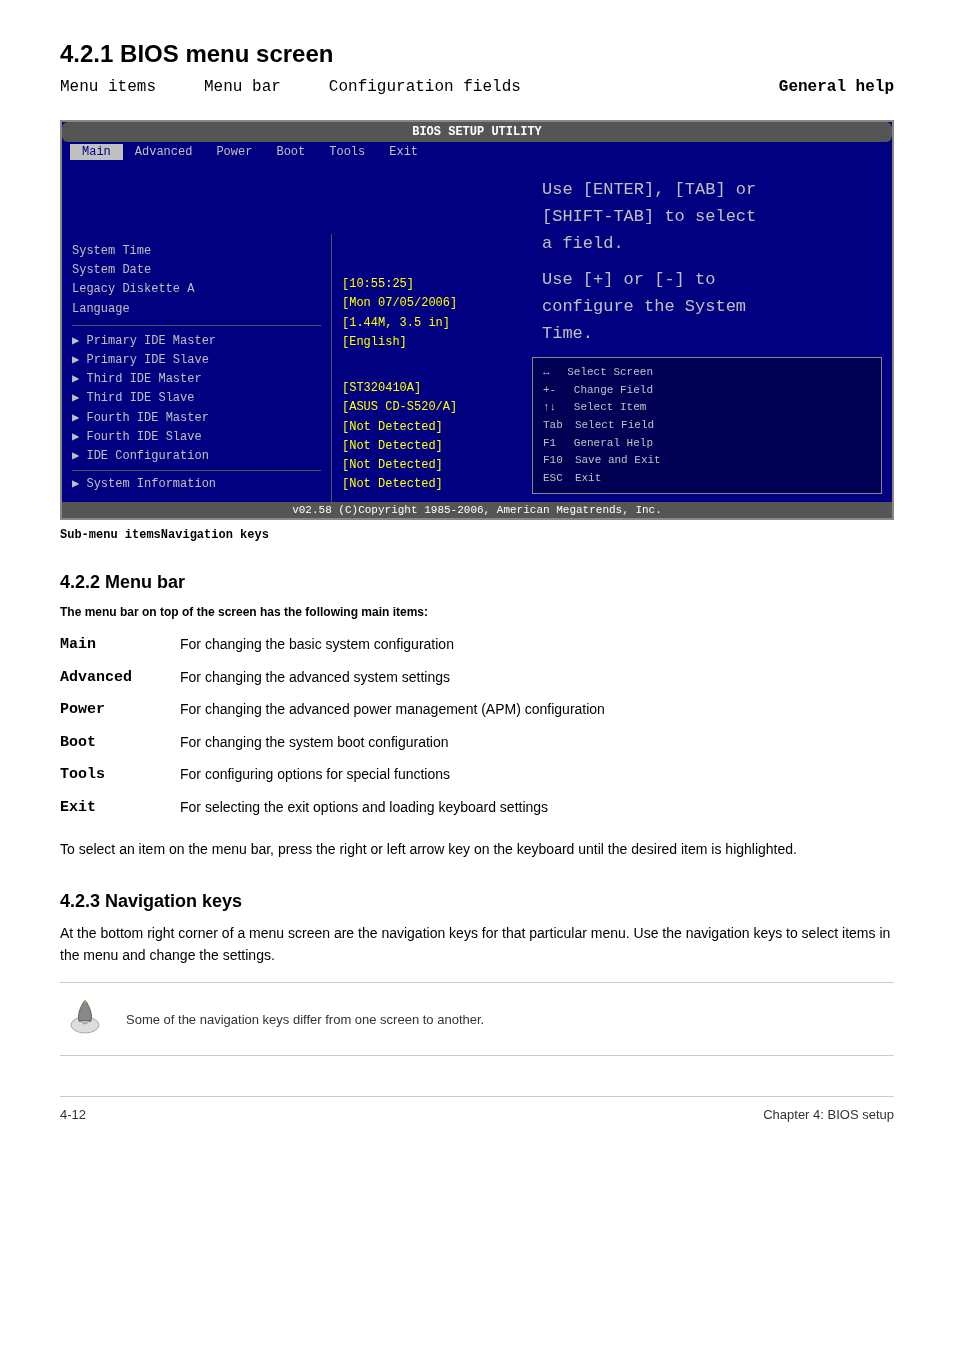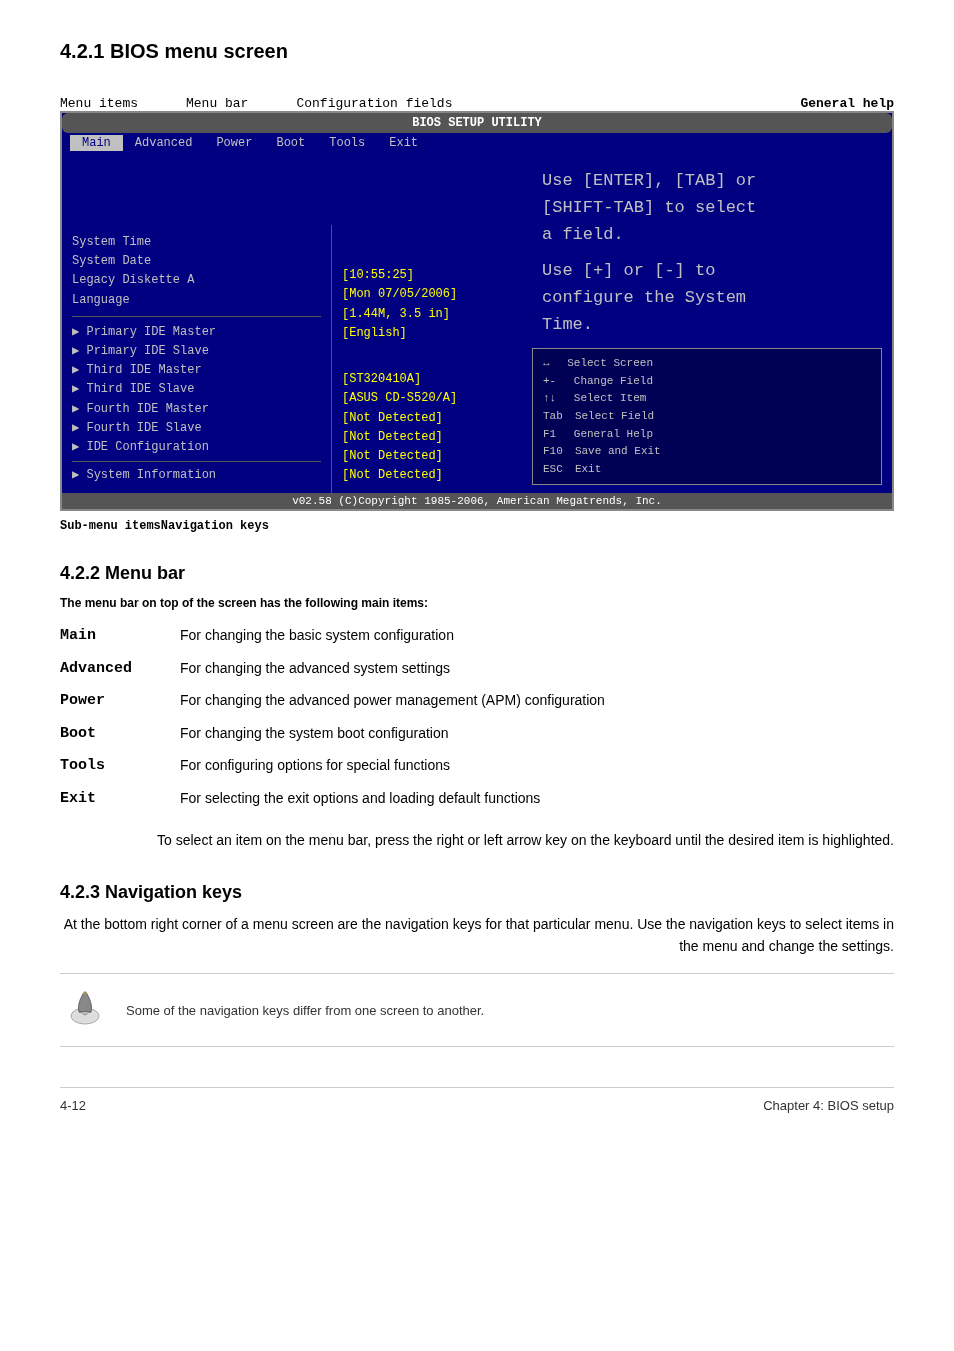--- a/index.html
+++ b/index.html
@@ -7,23 +7,23 @@
       background: #fff;
       font-family: Arial, Helvetica, sans-serif;
       font-size: 14px;
       color: #000;
       width: 954px;
       min-height: 1351px;
       padding: 40px 60px 60px 60px;
     }
 
     h2 {
-      font-size: 20px;
-      font-weight: bold;
-      margin-bottom: 33px;
+      font-size: 24px;
+      font-weight: bold;
+      margin-bottom: 10px;
     }
 
     h3 {
       font-size: 18px;
       font-weight: bold;
       margin-bottom: 10px;
     }
 
     
     .section-421 { margin-bottom: 30px; }
@@ -169,21 +169,20 @@
       font-family: 'Courier New', monospace;
       font-size: 15px;
       white-space: nowrap;
       width: 120px;
     }
 
     .para {
       font-size: 14px;
       line-height: 1.6;
       margin-bottom: 16px;
-      text-align: right;
     }
 
     
     .section-423 { margin-bottom: 30px; }
 
     .note-box {
       display: flex;
       align-items: center;
       border-top: 1px solid #ccc;
       border-bottom: 1px solid #ccc;
@@ -233,21 +232,21 @@
     }
   </style>
 </head>
 <body>
 
 <div class="section-421">
   <h2>4.2.1   BIOS menu screen</h2>
 
   <div class="bios-diagram">
 
-    <div style="display:flex; justify-content:space-between; margin-bottom:0; font-family:'Courier New',monospace; font-size:13px;">
+    <div style="display:flex; justify-content:space-between; margin-bottom:24px; font-family:'Courier New',monospace; font-size:16px;">
       <div style="display:flex; gap:48px;">
         <span>Menu items</span>
         <span>Menu bar</span>
         <span>Configuration fields</span>
       </div>
       <span style="font-weight:bold;">General help</span>
     </div>
 
     <div class="bios-screen">
 
@@ -350,21 +349,21 @@
       <tr>
         <td class="menu-key">Boot</td>
         <td>For changing the system boot configuration</td>
       </tr>
       <tr>
         <td class="menu-key">Tools</td>
         <td>For configuring options for special functions</td>
       </tr>
       <tr>
         <td class="menu-key">Exit</td>
-        <td>For selecting the exit options and loading default functions</td>
+        <td>For selecting the exit options and loading keyboard settings</td>
       </tr>
     </tbody>
   </table>
 
   <p class="para">To select an item on the menu bar, press the right or left arrow key on the keyboard until the desired item is highlighted.</p>
 </div>
 
 <div class="section-423">
   <h3>4.2.3   Navigation keys</h3>
   <p class="para">At the bottom right corner of a menu screen are the navigation keys for that particular menu. Use the navigation keys to select items in the menu and change the settings.</p>

